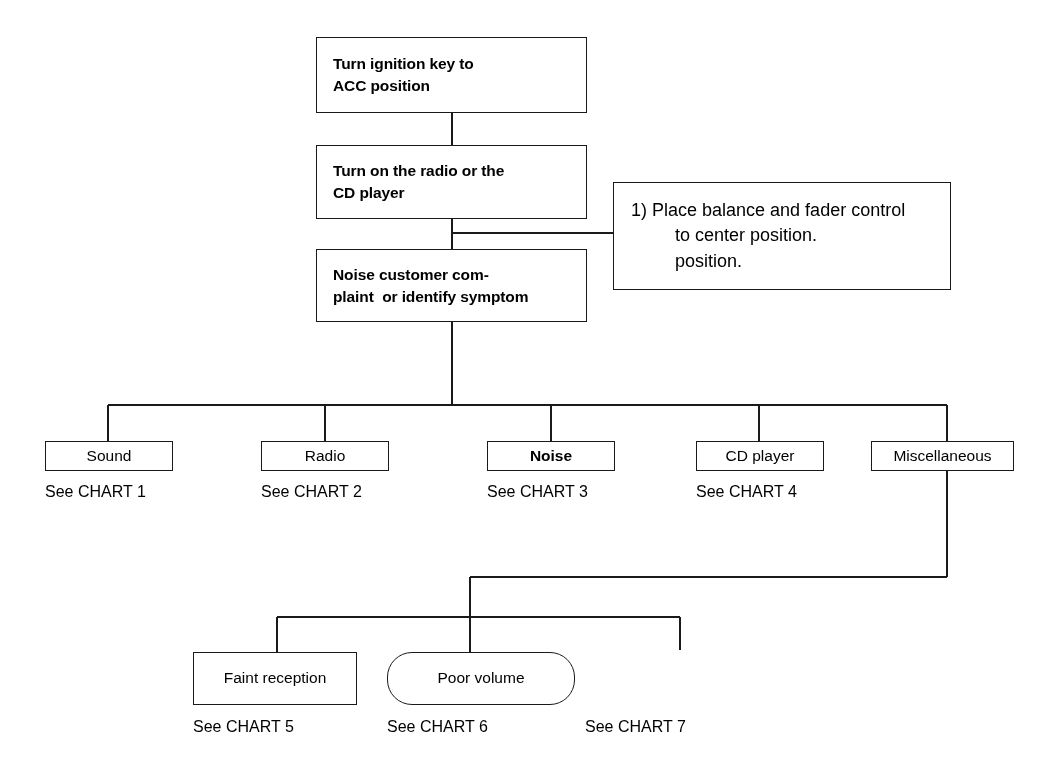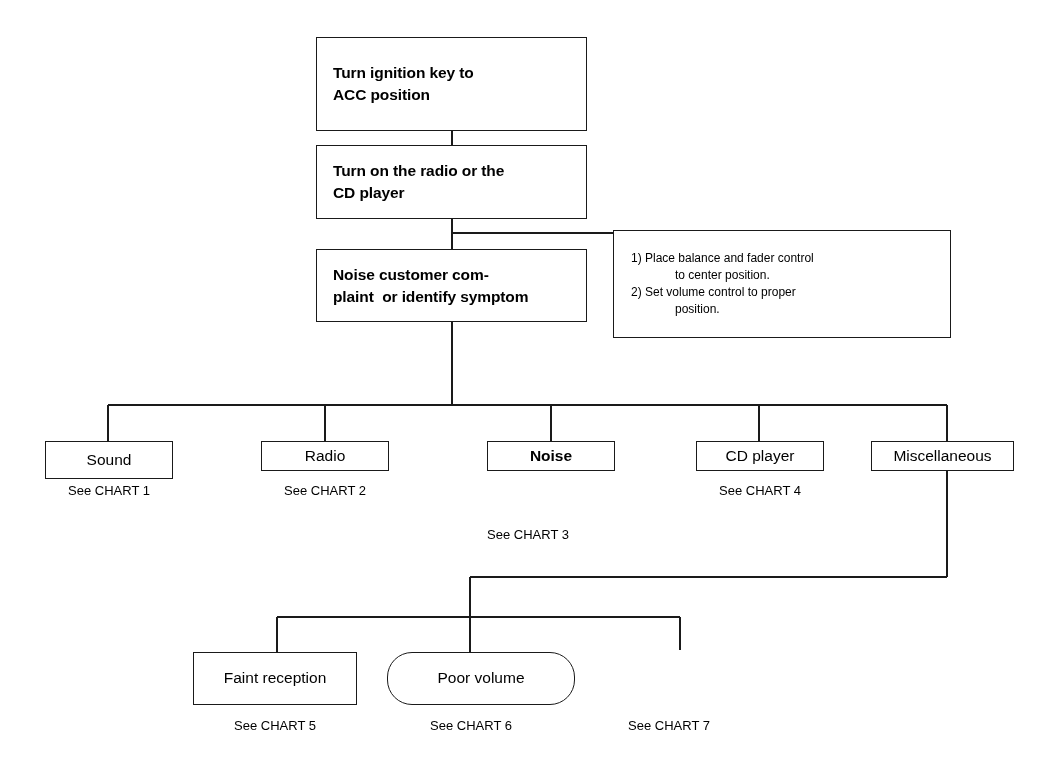--- a/index.html
+++ b/index.html
@@ -42,27 +42,26 @@
     font-size: 15.5px;
     line-height: 1.42;
     letter-spacing: -0.1px;
     padding: 0 0 0 16px;
     justify-content: flex-start;
     text-align: left;
   }
   
   .note {
     font-weight: normal;
-    font-size: 12px;
+    font-size: 18px;
     line-height: 1.42;
     padding: 0 10px 0 17px;
     justify-content: flex-start;
     text-align: left;
     align-items: center;
-    margin-top: 48px;
   }
   .note-list {
     margin: 0;
     padding: 0;
     list-style: none;
   }
   .note-item {
     padding-left: 22px;
     text-indent: -22px;
   }
@@ -71,24 +70,23 @@
     font-weight: normal;
     font-size: 15.5px;
     line-height: 1.35;
     justify-content: center;
     text-align: center;
     padding: 0 4px;
   }
   .chartref {
     position: absolute;
     font-weight: normal;
-    font-size: 13px;
+    font-size: 16px;
     line-height: 1;
     white-space: nowrap;
-    text-align: center;
     color: #000000;
   }
   .two-line {
     display: block;
   }
 </style>
 </head>
 <body>
 
 <div id="canvas">
@@ -116,21 +114,21 @@
       <line x1="947" y1="577" x2="470" y2="577"></line>
       <line x1="470" y1="577" x2="470" y2="652"></line>
 
       <line x1="277" y1="617" x2="680" y2="617"></line>
 
       <line x1="277" y1="617" x2="277" y2="652"></line>
       <line x1="680" y1="617" x2="680" y2="650"></line>
     </g>
   </svg>
 
-  <div class="node step" style="left:316px; top:37px; width:271px; height:94px;">
+  <div class="node step" style="left:316px; top:37px; width:271px; height:76px;">
     <div>
       <span>Turn ignition key to</span><br>
       <span>ACC position</span>
     </div>
   </div>
 
   <div class="node step" style="left:316px; top:145px; width:271px; height:74px;">
     <div>
       <span>Turn on the radio or the</span><br>
       <span>CD player</span>
@@ -144,40 +142,39 @@
     </div>
   </div>
 
   <div class="node note" style="left:613px; top:182px; width:338px; height:108px;">
     <ul class="note-list">
       <li class="note-item">
         <span>1) Place balance and fader control</span>
         <span class="two-line" style="padding-left:22px; text-indent:0;">to center position.</span>
       </li>
       <li class="note-item">
-        <span>2) Set volume control to proper</span>
         <span class="two-line" style="padding-left:22px; text-indent:0;">position.</span>
       </li>
     </ul>
   </div>
 
-  <div class="node cat" style="left:45px; top:441px; width:128px; height:38px;">
+  <div class="node cat" style="left:45px; top:441px; width:128px; height:30px;">
     <span>Sound</span>
   </div>
   <div class="chartref" style="left:45px; top:484px; width:128px;">See CHART 1</div>
 
   <div class="node cat" style="left:261px; top:441px; width:128px; height:30px;">
     <span>Radio</span>
   </div>
   <div class="chartref" style="left:261px; top:484px; width:128px;">See CHART 2</div>
 
   <div class="node cat" style="left:487px; top:441px; width:128px; height:30px;font-weight:bold;">
     <span>Noise</span>
   </div>
-  <div class="chartref" style="left:464px; top:484px; width:128px;margin-top:44px;">See CHART 3</div>
+  <div class="chartref" style="left:487px; top:484px; width:128px;">See CHART 3</div>
 
   <div class="node cat" style="left:696px; top:441px; width:128px; height:30px;">
     <span>CD player</span>
   </div>
   <div class="chartref" style="left:696px; top:484px; width:128px;">See CHART 4</div>
 
   <div class="node cat" style="left:871px; top:441px; width:143px; height:30px;text-align:right;">
     <span>Miscellaneous</span>
   </div>
 

